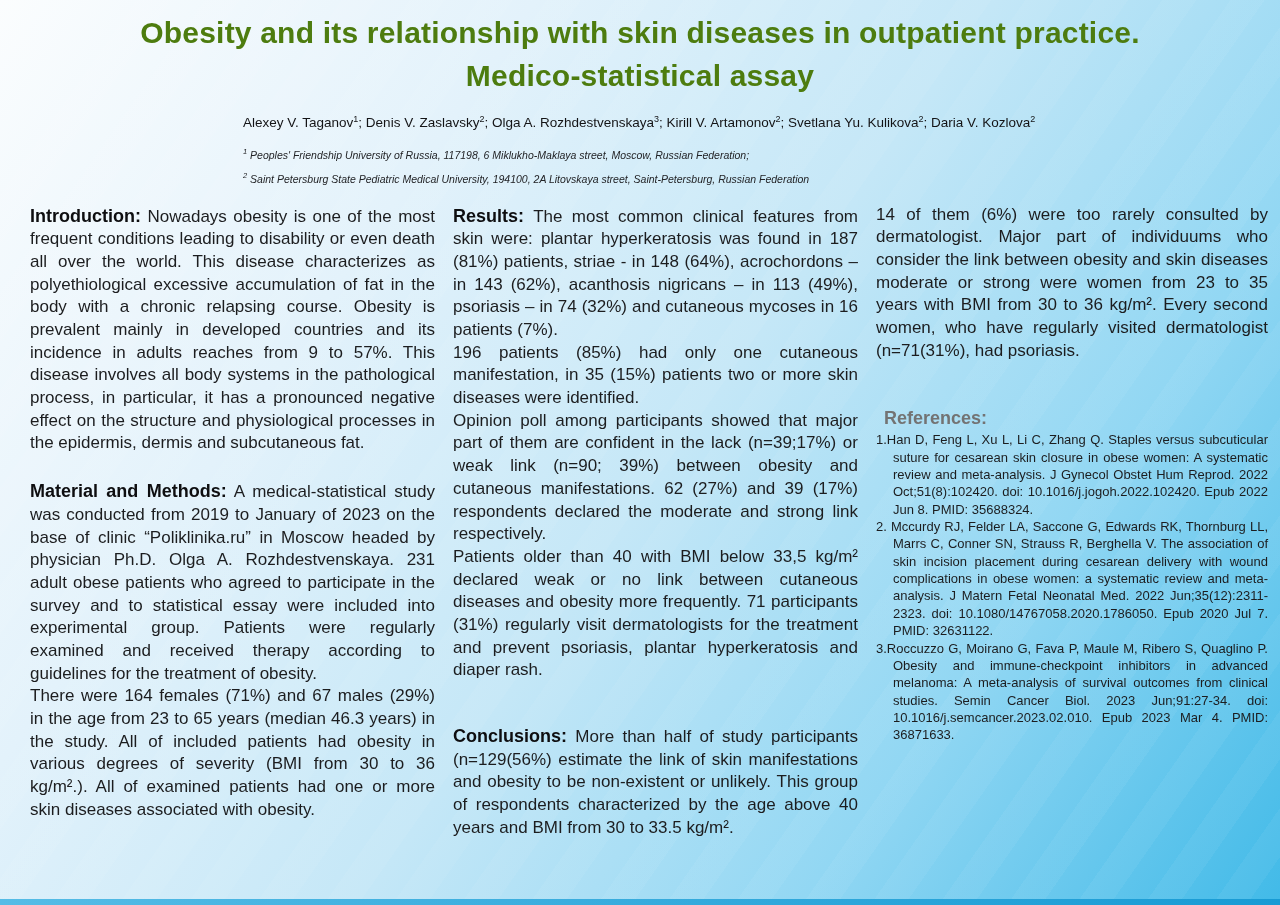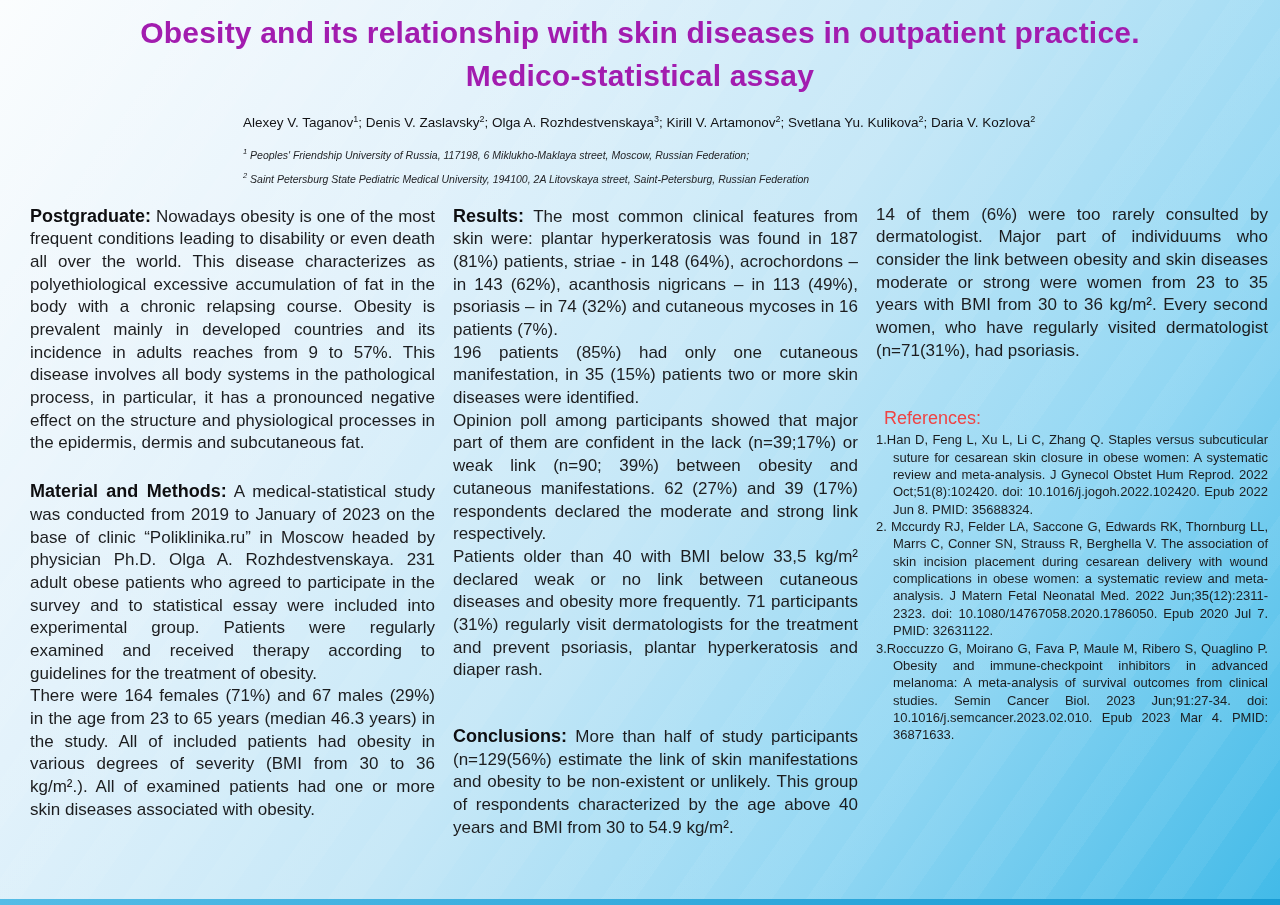--- a/index.html
+++ b/index.html
@@ -21,21 +21,21 @@
     position: absolute;
     left: 0; right: 0; bottom: 0;
     height: 6px;
     background: linear-gradient(90deg, #55bce6 0%, #189bd4 100%);
   }
   h1.poster-title {
     margin: 12px 40px 0 40px;
     text-align: center;
     font-size: 30px;
     font-weight: bold;
-    color: #a21caf;
+    color: #4d7c0f;
     line-height: 1.42;
     letter-spacing: 0.2px;
   }
   .head-block {
     margin: 14px 60px 0 243px;
   }
   .authors {
     font-size: 13.5px;
     color: #141416;
     margin: 16px 0 16px 0;
@@ -67,23 +67,23 @@
   }
   .sec-head {
     font-weight: bold;
     font-size: 18px;
     color: #0e0e10;
   }
   .gap-methods { margin-top: 24px; }
   .gap-conclusions { margin-top: 42px; }
   .refs-block { margin-top: 46px; }
   .refs-heading {
-    font-weight: normal;
+    font-weight: bold;
     font-size: 18px;
-    color: #ef4444;
+    color: #737373;
     margin: 0 0 2px 0;
     padding-left: 8px;
   }
   .ref-item {
     margin: 0;
     font-size: 13px;
     line-height: 1.335;
     text-align: justify;
     color: #1c1d1f;
     padding-left: 17px;
@@ -104,21 +104,21 @@
   <div class="affiliations">
     <p><sup>1</sup> <span>Peoples' Friendship University of Russia, 117198, 6 Miklukho-Maklaya street, Moscow, Russian Federation;</span></p>
     <p><sup>2</sup> <span>Saint Petersburg State Pediatric Medical University, 194100, 2A Litovskaya street, Saint-Petersburg, Russian Federation</span></p>
   </div>
 </div>
 
 <div class="columns">
 
   <div class="col">
     <p class="para">
-      <b class="sec-head">Postgraduate:</b>
+      <b class="sec-head">Introduction:</b>
       <span>Nowadays obesity is one of the most frequent conditions leading to disability or even death all over the world. This disease characterizes as polyethiological excessive accumulation of fat in the body with a chronic relapsing course. Obesity is prevalent mainly in developed countries and its incidence in adults reaches from 9 to 57%. This disease involves all body systems in the pathological process, in particular, it has a pronounced negative effect on the structure and physiological processes in the epidermis, dermis and subcutaneous fat.</span>
     </p>
     <p class="para gap-methods">
       <b class="sec-head">Material and Methods:</b>
       <span>A medical-statistical study was conducted from 2019 to January of 2023 on the base of clinic “Poliklinika.ru” in Moscow headed by physician Ph.D. Olga A. Rozhdestvenskaya. 231 adult obese patients who agreed to participate in the survey and to statistical essay were included into experimental group. Patients were regularly examined and received therapy according to guidelines for the treatment of obesity.</span>
     </p>
     <p class="para">
       <span>There were 164 females (71%) and 67 males (29%) in the age from 23 to 65 years (median 46.3 years) in the study. All of included patients had obesity in various degrees of severity (BMI from 30 to 36 kg/m².). All of examined patients had one or more skin diseases associated with obesity.</span>
     </p>
   </div>
@@ -132,21 +132,21 @@
       <span>196 patients (85%) had only one cutaneous manifestation, in 35 (15%) patients two or more skin diseases were identified.</span>
     </p>
     <p class="para">
       <span>Opinion poll among participants showed that major part of them are confident in the lack (n=39;17%) or weak link (n=90; 39%) between obesity and cutaneous manifestations. 62 (27%) and 39 (17%) respondents declared the moderate and strong link respectively.</span>
     </p>
     <p class="para">
       <span>Patients older than 40 with BMI below 33,5 kg/m² declared weak or no link between cutaneous diseases and obesity more frequently.  71 participants (31%) regularly visit dermatologists for the treatment and prevent psoriasis, plantar hyperkeratosis and diaper rash.</span>
     </p>
     <p class="para gap-conclusions">
       <b class="sec-head">Conclusions:</b>
-      <span>More than half of study participants (n=129(56%) estimate the link of skin manifestations and obesity to be non-existent or unlikely. This group of respondents characterized by the age above 40 years and BMI from 30 to 54.9 kg/m².</span>
+      <span>More than half of study participants (n=129(56%) estimate the link of skin manifestations and obesity to be non-existent or unlikely. This group of respondents characterized by the age above 40 years and BMI from 30 to 33.5 kg/m².</span>
     </p>
   </div>
 
   <div class="col col-right">
     <p class="para">
       <span>14 of them (6%) were too rarely consulted by dermatologist. Major part of individuums who consider the link between obesity and skin diseases moderate or strong were women from 23 to 35 years with BMI from 30 to 36 kg/m².  Every second women, who have regularly visited dermatologist (n=71(31%), had psoriasis.</span>
     </p>
     <div class="refs-block">
       <p class="refs-heading">References:</p>
       <p class="ref-item">1.Han D, Feng L, Xu L, Li C, Zhang Q. Staples versus subcuticular suture for cesarean skin closure in obese women: A systematic review and meta-analysis. J Gynecol Obstet Hum Reprod. 2022 Oct;51(8):102420. doi: 10.1016/j.jogoh.2022.102420. Epub 2022 Jun 8. PMID: 35688324.</p>

